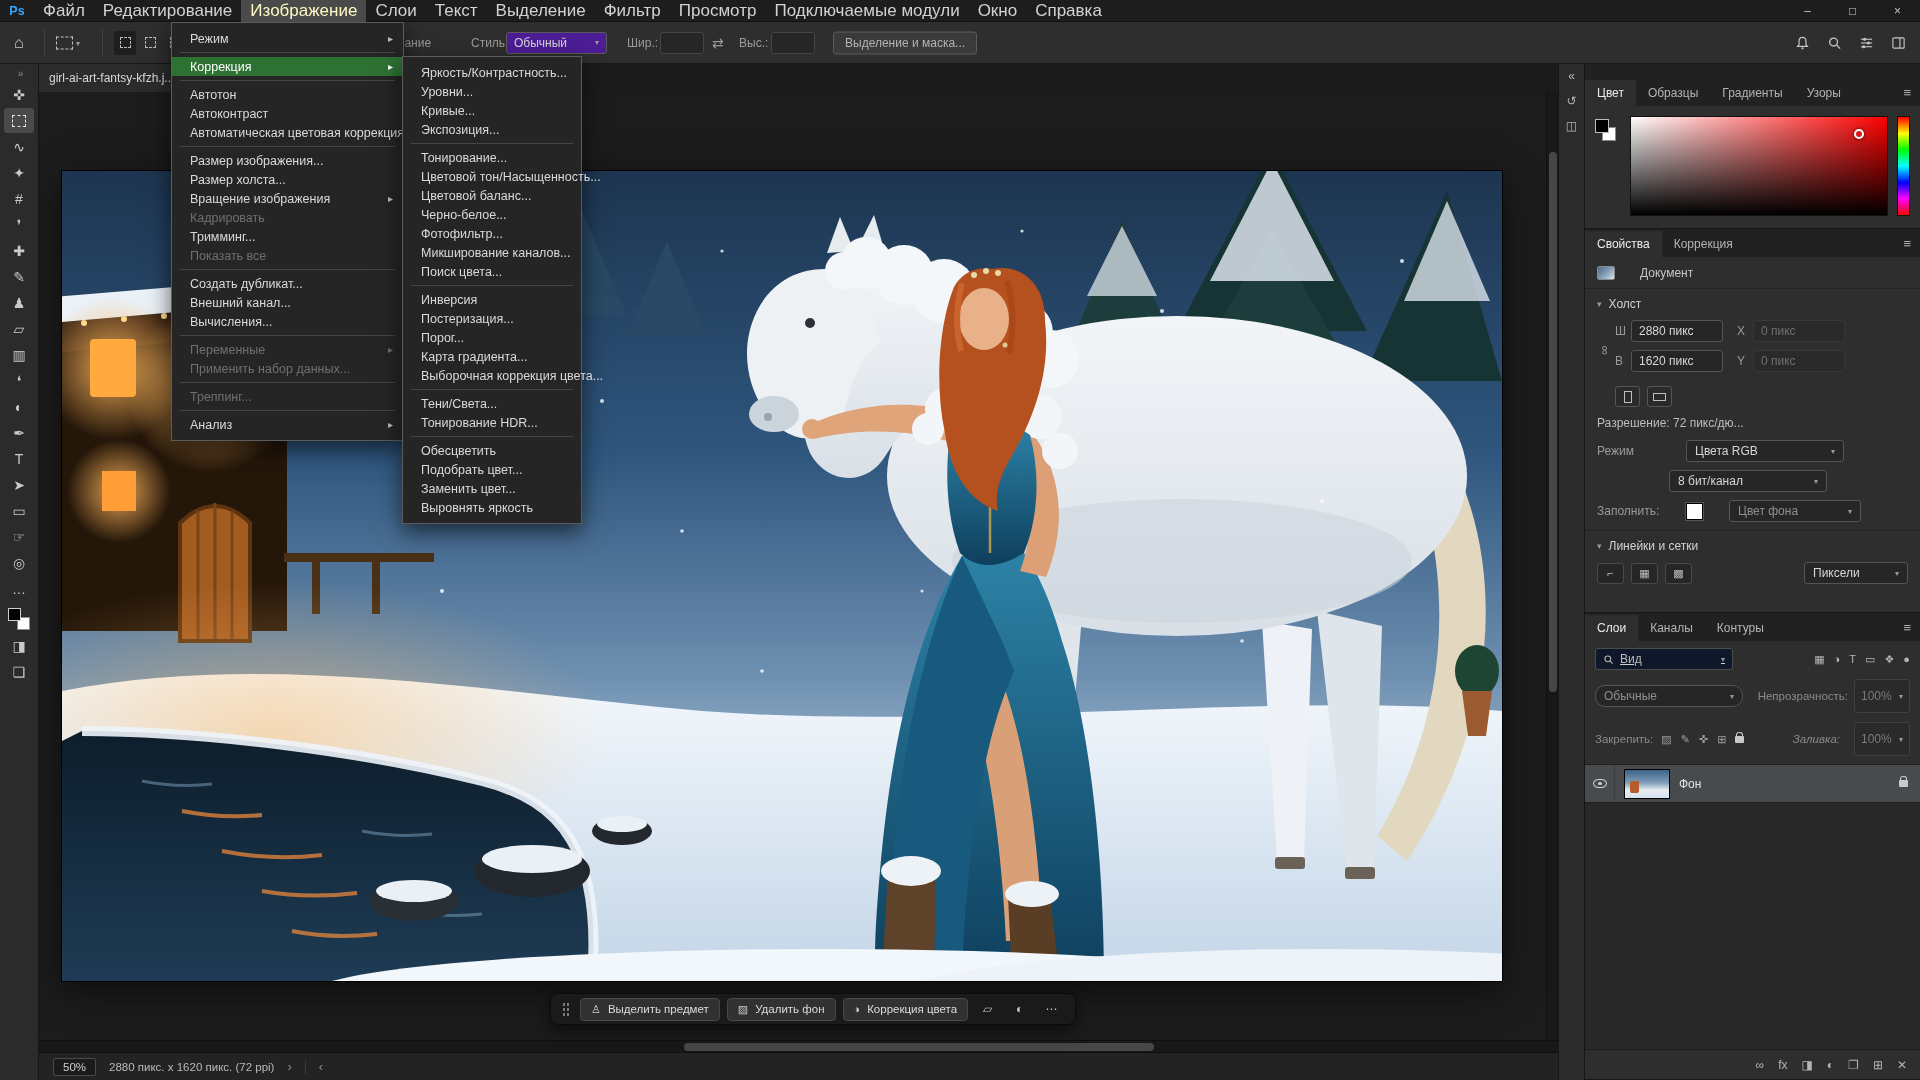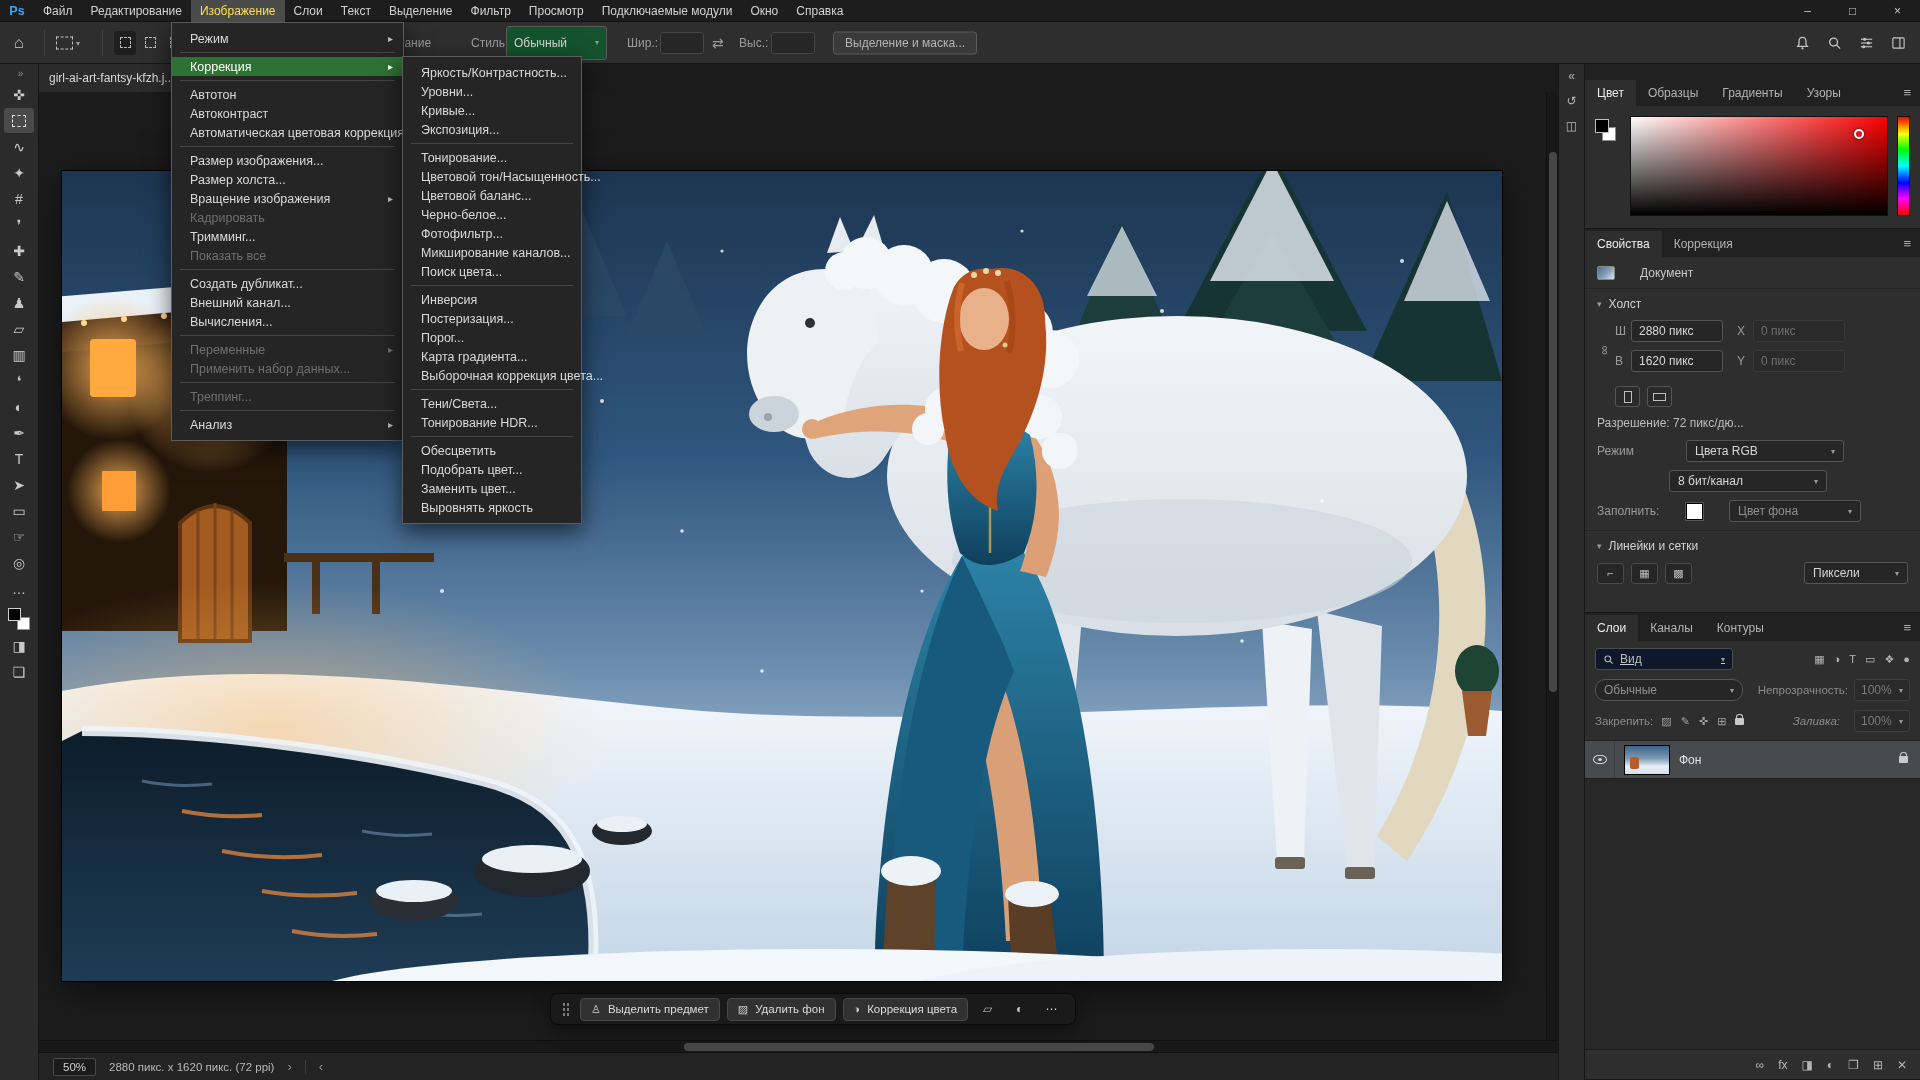--- a/index.html
+++ b/index.html
@@ -6,41 +6,41 @@
   html,body { width:1920px; height:1080px; overflow:hidden; }
   body { font-family:"Liberation Sans", sans-serif; font-size:12px; color:#d6d6d6; background:#1c1c1c; position:relative; }
   #app { position:absolute; inset:0; }
   button { font:inherit; background:none; border:none; color:inherit; cursor:default; }
 
   
   .menubar { position:absolute; top:0; left:0; right:0; height:22px; background:#1d1d1d; border-bottom:1px solid #111;
              display:flex; align-items:center; z-index:300; }
   .ps-logo { width:34px; text-align:center; color:var(--blue); font-weight:bold; font-size:12.5px; }
   #menubar-items { display:flex; height:22px; }
-  .menu-item { padding:0 9px; line-height:22px; font-size:12px; color:#d2d2d2;text-align:center; }
-  .menu-item.active { background:#4a4a4a; color:#fde047; }
+  .menu-item { padding:0 9px; line-height:22px; font-size:17px; color:#d2d2d2;text-align:center; }
+  .menu-item.active { background:#4a4a4a; color:#fef9c3; }
   #win-controls { margin-left:auto; display:flex; }
   .win-btn { width:45px; text-align:center; line-height:22px; color:#c4c4c4; font-size:12px; }
 
   
   .optionsbar { position:absolute; top:22px; left:0; right:0; height:42px; background:#2e2e2e; border-bottom:1px solid #161616; z-index:20; }
   .obp { position:absolute; top:50%; transform:translateY(-50%); display:flex; align-items:center; }
   .vsep { width:1px; height:26px; background:#404040; }
   .homeg { font-size:16px; color:#c9c9c9; }
   .preset { gap:3px; }
   .mq2 { width:17px; height:13px; border:1px dashed #c2c2c2; display:inline-block; }
   .tiny-chev { font-size:8px; color:#9a9a9a; }
   .modes { display:flex; gap:3px; }
   .mode { width:22px; height:24px; display:flex; align-items:center; justify-content:center; border-radius:3px; }
   .mode.sel { background:#1e1e1e; }
   .mode .mq { width:11px; height:11px; border:1px dashed #b9b9b9; }
   .dimlab { color:#9b9b9b; font-size:12px; white-space:nowrap; }
   .field { height:22px; background:#262626; border:1px solid #5a5a5a; border-radius:3px; padding:0 6px; color:#cfcfcf; display:flex; align-items:center; }
   .field.dim { border-color:#454545; }
-  .select { height:22px; background:#14532d; border:1px solid #5a5a5a; border-radius:3px; padding:16px 7px; color:#d4d4d4; display:flex; align-items:center; justify-content:space-between; }
+  .select { height:22px; background:#4c1d95; border:1px solid #5a5a5a; border-radius:3px; padding:4px 7px; color:#d4d4d4; display:flex; align-items:center; justify-content:space-between; }
   .chevd { font-size:8px; color:#9a9a9a; margin-left:6px; }
   .checkbox { width:13px; height:13px; background:#222; border:1px solid #5a5a5a; border-radius:2px; justify-content:center; }
   .checkbox .ck { font-size:9px; color:#8a8a8a; line-height:1; }
   .swapg { color:#9a9a9a; font-size:14px; }
   .maskbtn { height:23px; background:#3a3a3a; border:1px solid #5c5c5c; border-radius:3px; padding:0 11px; color:#b4b4b4; font-size:12px; }
   .ob-right { position:absolute; right:14px; top:50%; transform:translateY(-50%); display:flex; gap:17px; align-items:center; }
   .ob-right svg { display:block; }
 
   
   .tabbar { position:absolute; top:64px; left:39px; width:1519px; height:28px; background:#1b1b1b; z-index:5; }
@@ -156,21 +156,21 @@
   
   .layers-panel { flex:1; min-height:0; }
   .lrow1 { display:flex; align-items:center; padding:7px 10px 5px; }
   .lsearch { display:flex; align-items:center; gap:6px; width:138px; height:22px; background:#0f172a; border:1px solid #4c4c4c;
              border-radius:3px; padding:0 7px; color:#cfcfcf; justify-content:flex-start;text-decoration:underline; }
   .lsearch .lbl { flex:1; color:#bdbdbd; }
   #lficons { display:flex; gap:9px; margin-left:auto; color:#b3b3b3; font-size:11px; align-items:center; }
   .lrow2 { display:flex; align-items:center; padding:4px 10px; }
   .blend-sel { width:148px;border-radius:10px; }
   .opac-label { color:#8a8a8a; margin-left:auto; font-size:11.5px; }
-  .opac-box { width:56px; height:22px; background:#2a2a2a; border:1px solid #3f3f3f; border-radius:3px; color:#7a7a7a;
+  .opac-box { width:56px; height:34px; background:#2a2a2a; border:1px solid #3f3f3f; border-radius:3px; color:#7a7a7a;
               display:flex; align-items:center; justify-content:space-between; padding:0 6px; margin-left:6px; }
   .lrow3 { display:flex; align-items:center; padding:5px 10px 8px; gap:8px; border-bottom:1px solid #202020; }
   .graylab { color:#8a8a8a; font-size:11.5px; }
   #lock-icons { display:flex; gap:9px; align-items:center; color:#9f9f9f; font-size:11px; }
   .lock-ic { font-size:11px; }
   .fill-right { margin-left:auto;font-style:italic; }
   .layer-list { flex:1; background:#282828; overflow:hidden; }
   .layer-row { height:38px; display:flex; align-items:center; background:#474b4e; border-bottom:1px solid #1f1f1f; padding-right:12px; }
   .eye-cell { width:30px; align-self:stretch; display:flex; align-items:center; justify-content:center; border-right:1px solid #3a3e41; }
   .eye { width:14px; height:9px; border:1px solid #d2d2d2; border-radius:50% / 60%; position:relative; }

